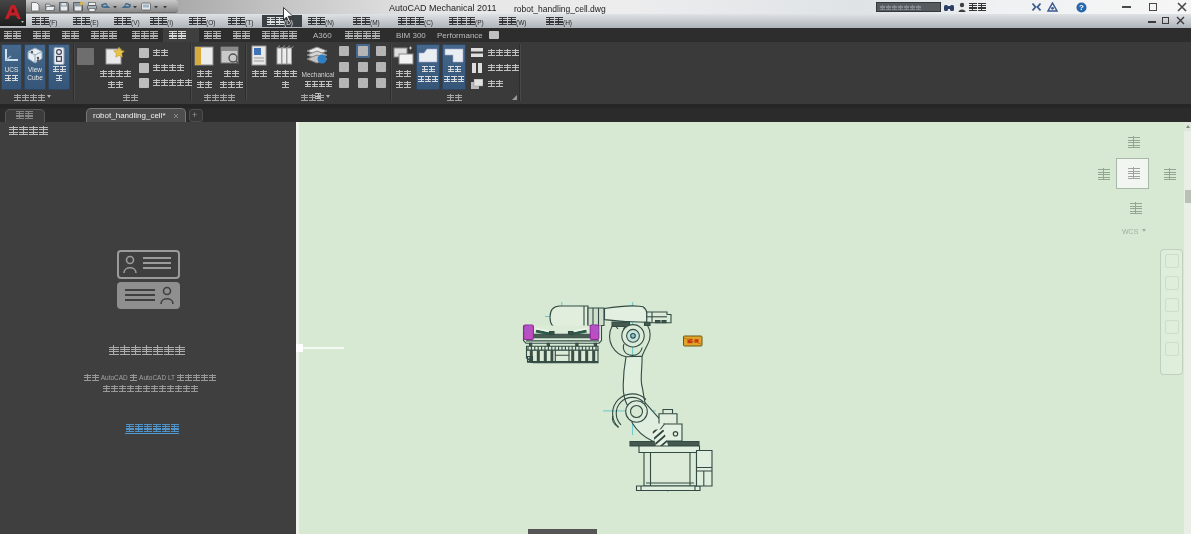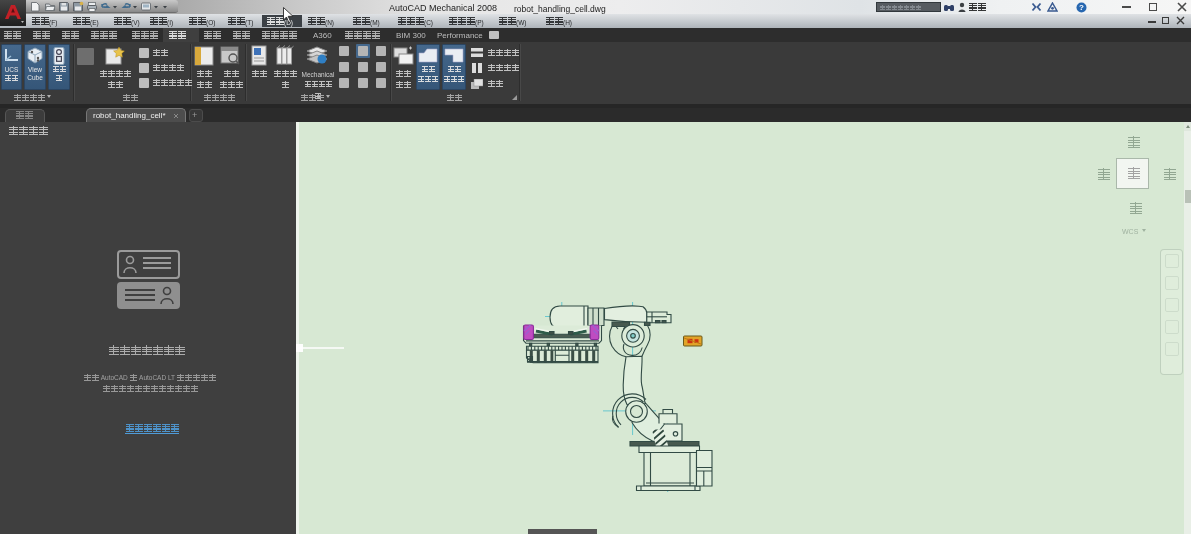--- a/index.html
+++ b/index.html
@@ -79,21 +79,21 @@
           <rect x="2" y="2.5" width="6" height="3" fill="#9fb4c4"></rect>
         </g>
  <g transform="translate(128,6)">
           <path d="M0 0 l2 2.5 2 -2.5 Z" fill="#3a3f44"></path>
         </g>
  <g transform="translate(137,6)">
           <path d="M0 0 l2 2.5 2 -2.5 Z" fill="#3a3f44"></path>
         </g>
 </svg>
     </div>
-<div class="abs" style="left:389px;top:3px;font-size:9px;color:#1c1c1c;">AutoCAD Mechanical 2008</div>
+<div class="abs" style="left:389px;top:3px;font-size:9px;color:#1c1c1c;">AutoCAD Mechanical 2011</div>
 <div class="abs" style="left:514px;top:3.5px;font-size:8.5px;color:#1c1c1c;">robot_handling_cell.dwg</div>
 <div class="abs" style="left:869px;top:4px;color:#555;"><span class="tr"></span></div>
 <div class="abs" style="left:876px;top:2px;width:65px;height:10px;background:#565b60;border:1px solid #32383c;box-sizing:border-box;color:#878d93;font-size:0;padding:2px 0 0 2px;"><i class="z" style="width:5px;height:5px;"></i><i class="z" style="width:5px;height:5px;"></i><i class="z" style="width:5px;height:5px;"></i><i class="z" style="width:5px;height:5px;"></i><i class="z" style="width:5px;height:5px;"></i><i class="z" style="width:5px;height:5px;"></i><i class="z" style="width:5px;height:5px;"></i></div>
 <div class="abs" style="left:944px;top:3px;width:10px;height:8px;">
 <svg width="10" height="8">
         <rect x="0" y="2" width="4" height="6" rx="1.5" fill="#2e3f66"></rect>
         <rect x="6" y="2" width="4" height="6" rx="1.5" fill="#2e3f66"></rect>
         <rect x="3.6" y="3" width="2.8" height="3" fill="#2e3f66"></rect>
       </svg>
     </div>

